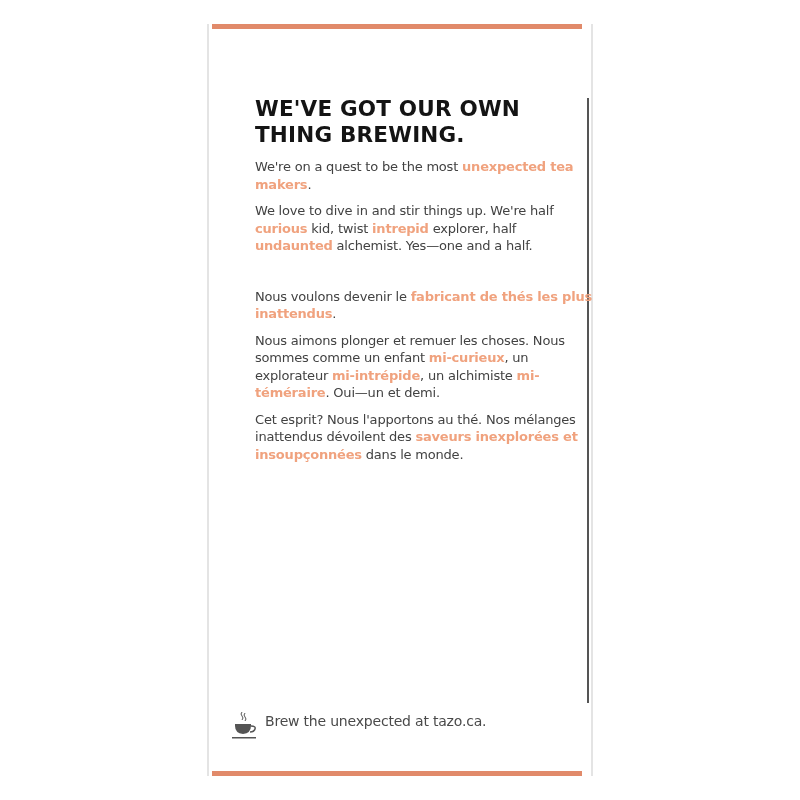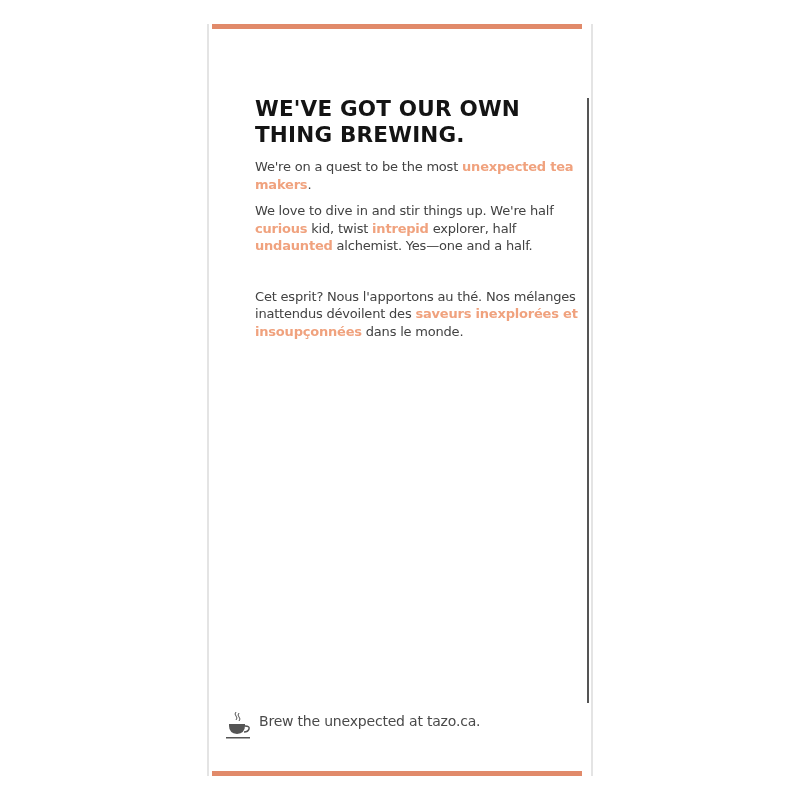--- a/index.html
+++ b/index.html
@@ -11,40 +11,42 @@
   }
   .bar-top, .bar-bottom { position: absolute; left: 212px; width: 370px; height: 5px; background: #e18a6a; }
   .bar-top { top: 24px; }
   .bar-bottom { top: 771px; }
   .vline { position: absolute; left: 587px; top: 98px; width: 2px; height: 605px; background: #555; }
   .content { position: absolute; left: 227px; top: 96px; width: 340px; color: #3e3e3e; margin-left: 28px; }
   h1 { font-family: "DejaVu Sans", sans-serif; font-weight: bold; color: #141414; font-size: 21.5px; line-height: 26px; margin: 0 0 10px 0; letter-spacing: 0.2px; }
   p { font-family: "DejaVu Sans", sans-serif; font-size: 13px; line-height: 17.5px; margin: 0 0 9px 0; color: #424242; letter-spacing: -0.2px; }
   .hl { color: #f0a27e; font-weight: bold; }
   .sec2 { margin-top: 33px; }
-  .footer { position: absolute; left: 226px; top: 712px; display: flex; align-items: flex-start; }
+  .footer { position: absolute; left: 232px; top: 712px; display: flex; align-items: flex-start; }
   .footer .icon { width: 26px; height: 30px; margin-right: 7px; margin-top: -2px; }
   .footer .lines p { margin: 0; font-size: 14px; line-height: 18px; color: #4a4a4a; }
 </style>
 </head>
 <body>
 
 <div class="panel"></div>
 <div class="bar-top"></div>
 <div class="bar-bottom"></div>
 <div class="vline"></div>
 
 <div class="content">
   <section>
     <h1><span>WE'VE GOT OUR OWN</span><br><span>THING BREWING.</span></h1>
     <p><span>We're on a quest to be the most </span><span class="hl">unexpected tea makers</span><span>.</span></p>
     <p><span>We love to dive in and stir things up. We're half </span><span class="hl">curious</span><span> kid, twist </span><span class="hl">intrepid</span><span> explorer, half </span><span class="hl">undaunted</span><span> alchemist. Yes—one and a half.</span></p>
   </section>
 
   <section class="sec2">
+    <p><span>Nous voulons devenir le </span><span class="hl">fabricant de thés les plus inattendus</span><span>.</span></p>
+    <p><span>Nous aimons plonger et remuer les choses. Nous sommes comme un enfant </span><span class="hl">mi-curieux</span><span>, un explorateur </span><span class="hl">mi-intrépide</span><span>, un alchimiste </span><span class="hl">mi-téméraire</span><span>. Oui—un et demi.</span></p>
     <p><span>Cet esprit? Nous l'apportons au thé. Nos mélanges inattendus dévoilent des </span><span class="hl">saveurs inexplorées et insoupçonnées</span><span> dans le monde.</span></p>
   </section>
 </div>
 
 <div class="footer">
   <span class="icon">
     <svg width="26" height="30" viewBox="0 0 26 30">
       <path d="M10 2 q-2 2 0 4 q2 2 0 4" stroke="#555" stroke-width="1" fill="none"></path>
       <path d="M13 3 q-2 2 0 4 q2 2 0 4" stroke="#555" stroke-width="1" fill="none"></path>
       <path d="M3 14 h16 v2 q0 7 -8 8 q-8 -1 -8 -8 z" fill="#555"></path>

